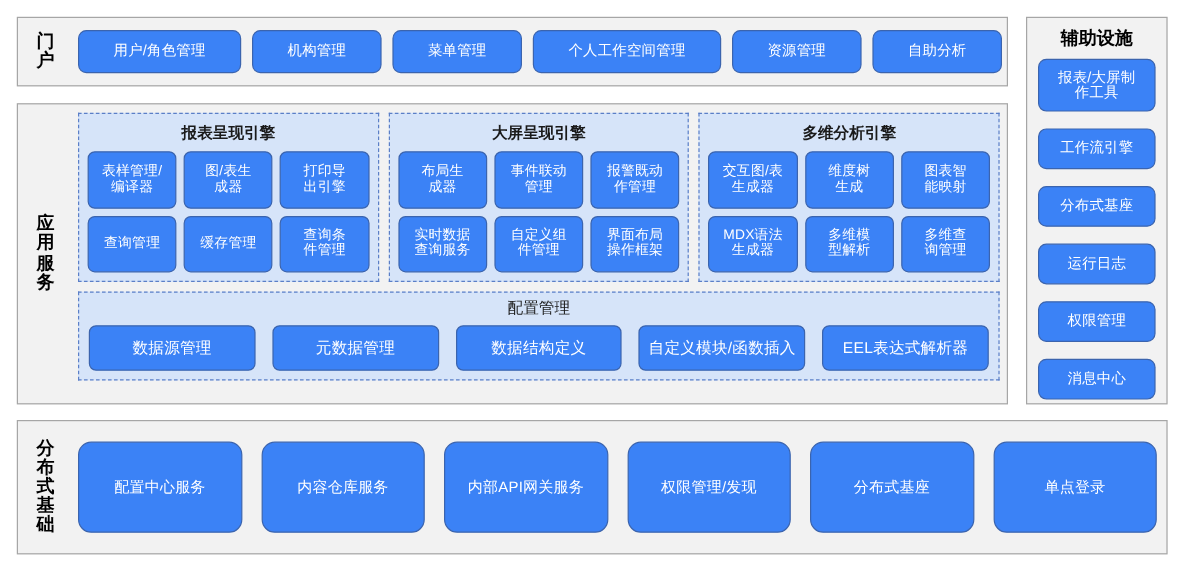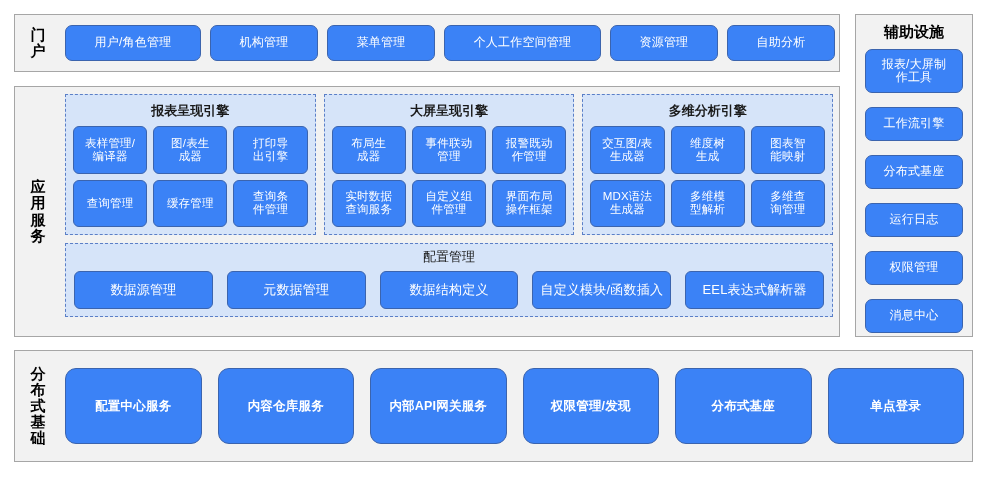--- a/index.html
+++ b/index.html
@@ -100,21 +100,21 @@
   #aux-list .btn { height: 34px; font-size: 12px; }
   #aux-list .btn.tall { height: 44px; }
 
   
   #dist { left: 14px; top: 350px; width: 959px; height: 112px; }
   #dist-row {
     position: absolute; left: 50px; top: 0; right: 8px; height: 100%;
     display: flex; align-items: center; gap: 16px;
   }
   #dist-row .btn {
-    flex: 1 1 0; height: 76px; font-size: 12.5px; border-radius: 11px; font-weight: bold;
+    flex: 1 1 0; height: 76px; font-size: 12.5px; border-radius: 11px;
   }
 </style>
 </head>
 <body>
 
 <div class="page">
 
   <div class="panel" id="portal">
     <div class="vlabel">
       <span>门户</span>

